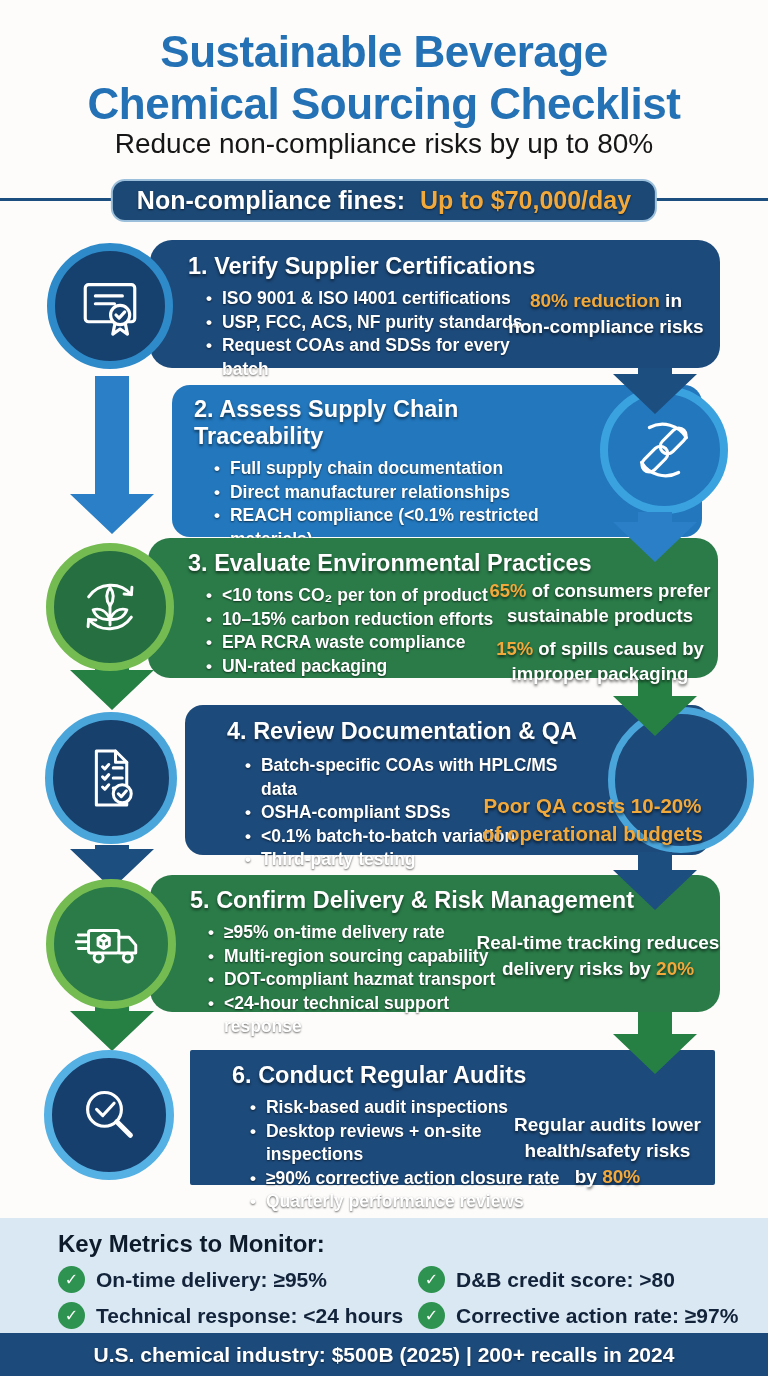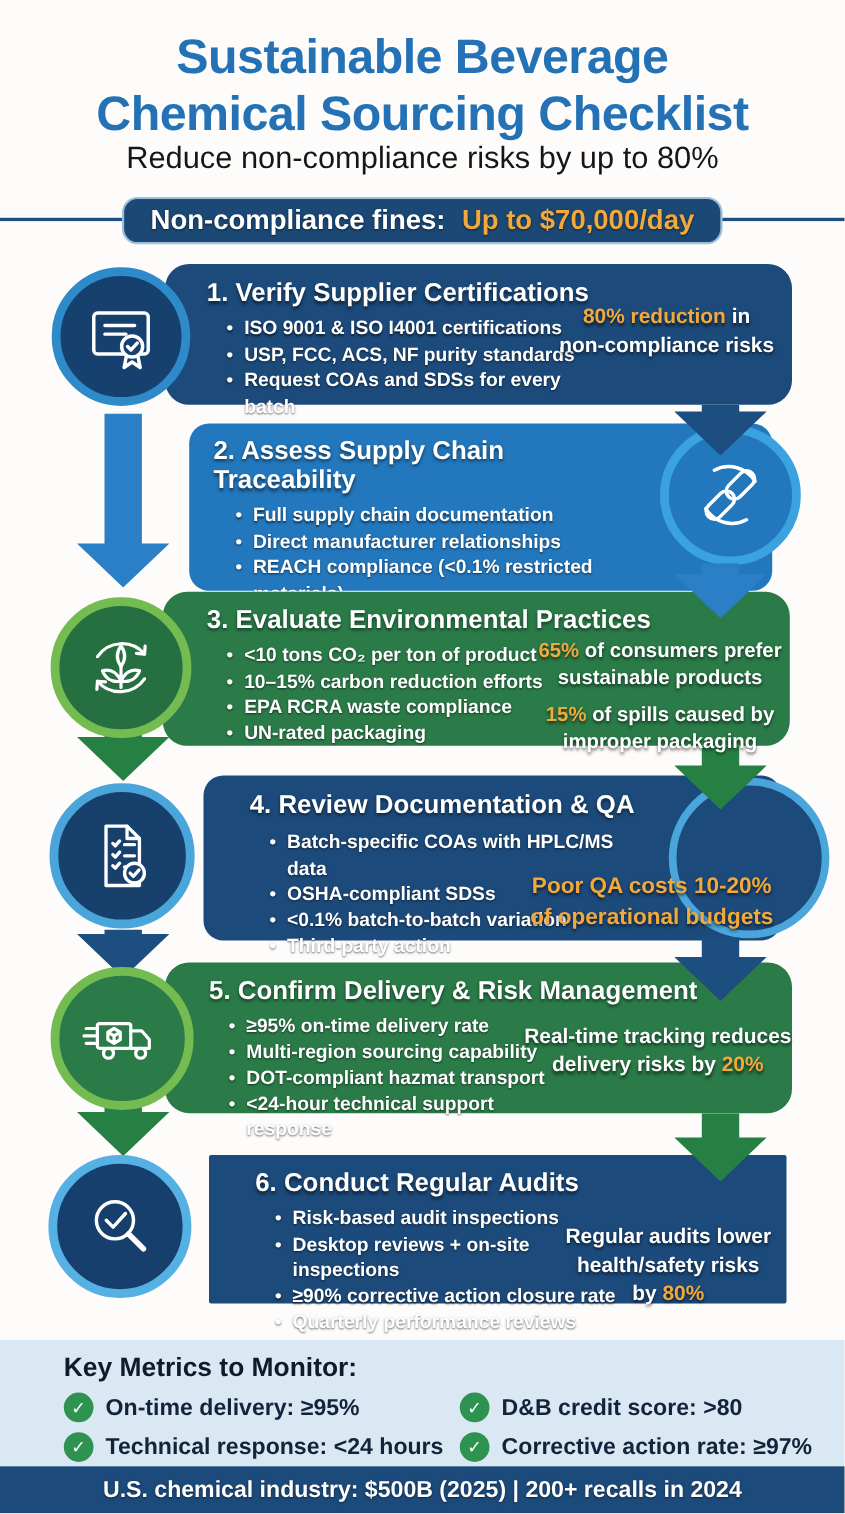--- a/index.html
+++ b/index.html
@@ -106,21 +106,21 @@
     </svg>
 
   <div class="box navy" style="left:150px;top:240px;width:570px;height:128px;padding:13px 18px 0 38px">
     <h3 class="step-title">1. Verify Supplier Certifications</h3>
     <ul class="bullets" style="margin-left:18px;width:330px">
       <li>ISO 9001 &amp; ISO I4001 certifications</li>
       <li>USP, FCC, ACS, NF purity standards</li>
       <li>Request COAs and SDSs for every batch</li>
     </ul>
   </div>
-  <div class="stat" style="left:492px;top:276px;width:228px">
+  <div class="stat" style="left:492px;top:288px;width:228px">
     <span class="gold">80% reduction</span><span> in</span><br>
     <span>non-compliance risks</span>
   </div>
   <div class="circle c1">
     <svg viewBox="0 0 64 64" fill="none" stroke="#fff" stroke-width="2.8" stroke-linecap="round" stroke-linejoin="round">
       <rect x="10" y="13" width="44" height="33" rx="3"></rect>
       <path d="M19 23h24M19 30h17"></path>
       <path d="M36.5 47l-2 10 6.5-4.5 6.5 4.5-2-10"></path>
       <circle cx="41" cy="40" r="8.5" fill="#16416f"></circle>
       <path d="M37.3 40l2.8 2.8 5-5.6"></path>
@@ -177,21 +177,21 @@
     </svg>
   </div>
 
   <div class="circle c4r"></div>
   <div class="box navy" style="left:185px;top:705px;width:525px;height:150px;padding:13px 18px 0 42px;border-radius:18px">
     <h3 class="step-title">4. Review Documentation &amp; QA</h3>
     <ul class="bullets" style="margin-left:18px;width:330px;margin-top:9px;line-height:25px">
       <li>Batch-specific COAs with HPLC/MS data</li>
       <li>OSHA-compliant SDSs</li>
       <li>&lt;0.1% batch-to-batch variation</li>
-      <li>Third-party action</li>
+      <li>Third-party testing</li>
     </ul>
   </div>
   <div class="stat allgold" style="left:470px;top:792px;width:245px">
     <span>Poor QA costs 10-20%</span><br>
     <span>of operational budgets</span>
   </div>
   <div class="circle c4">
     <svg viewBox="0 0 64 64" fill="none" stroke="#fff" stroke-width="2.7" stroke-linecap="round" stroke-linejoin="round">
       <path d="M19 8h17l10 10v38H19z"></path>
       <path d="M36 8v10h10"></path>

